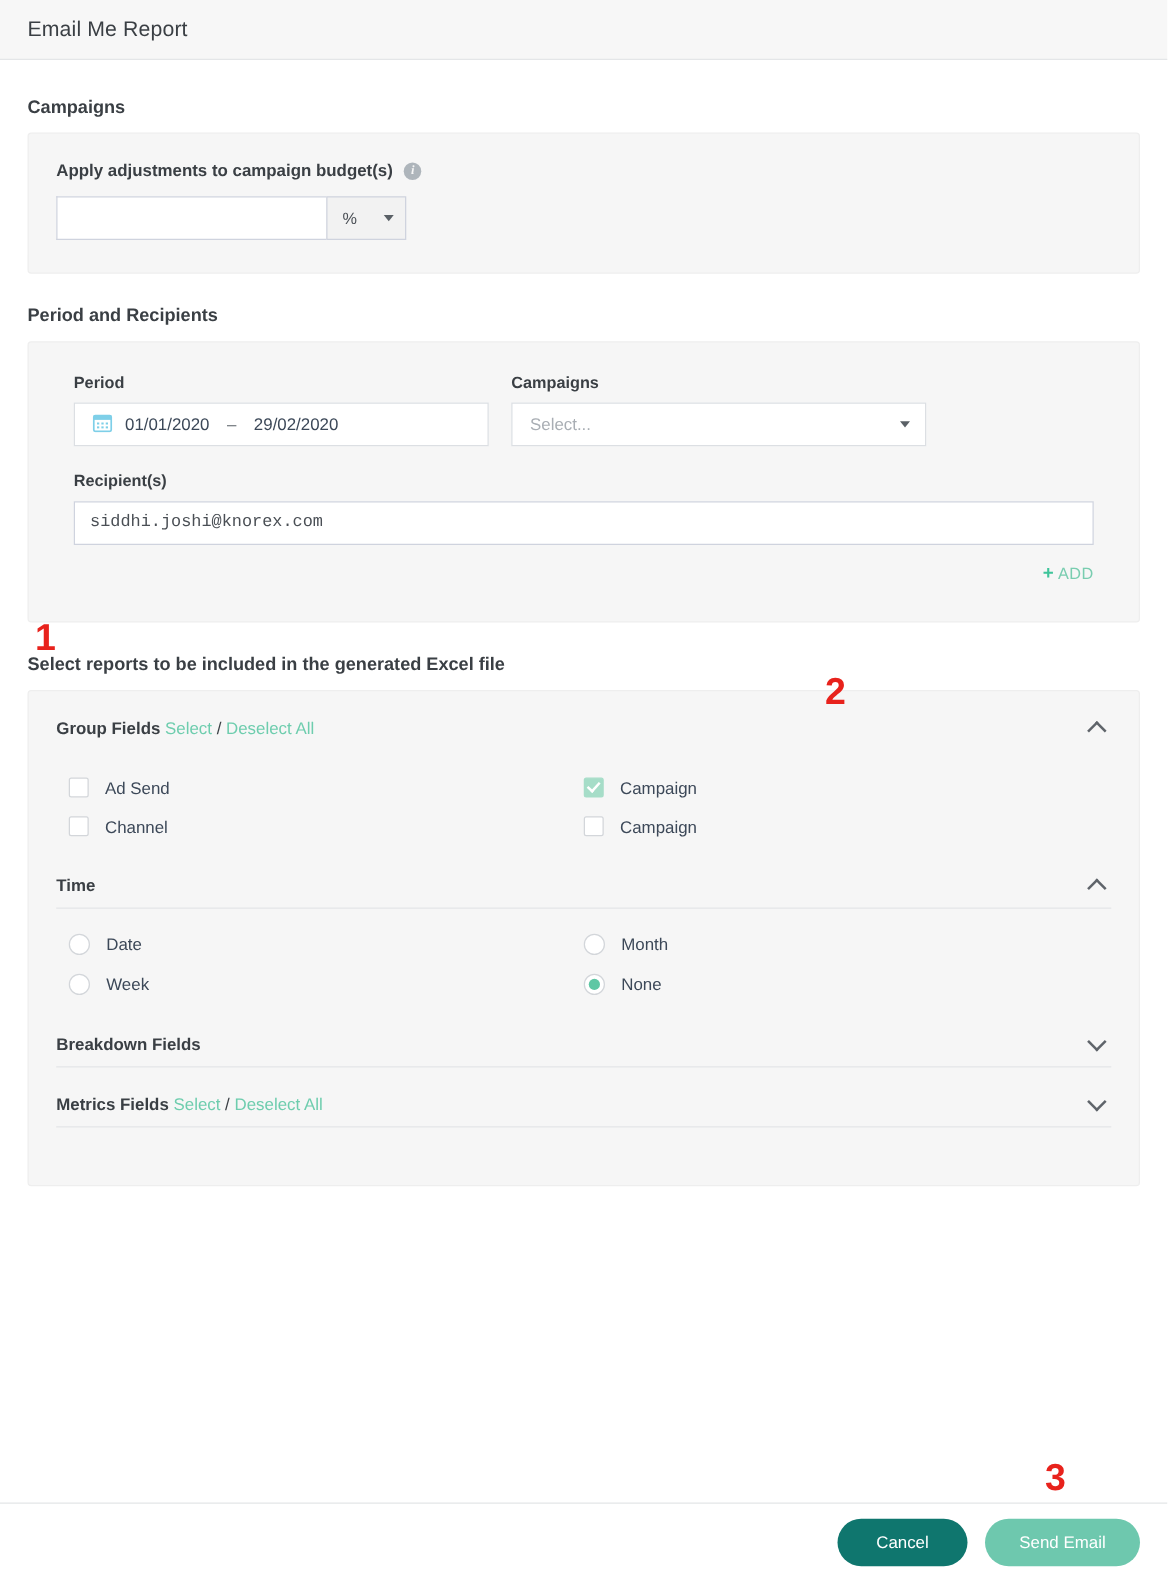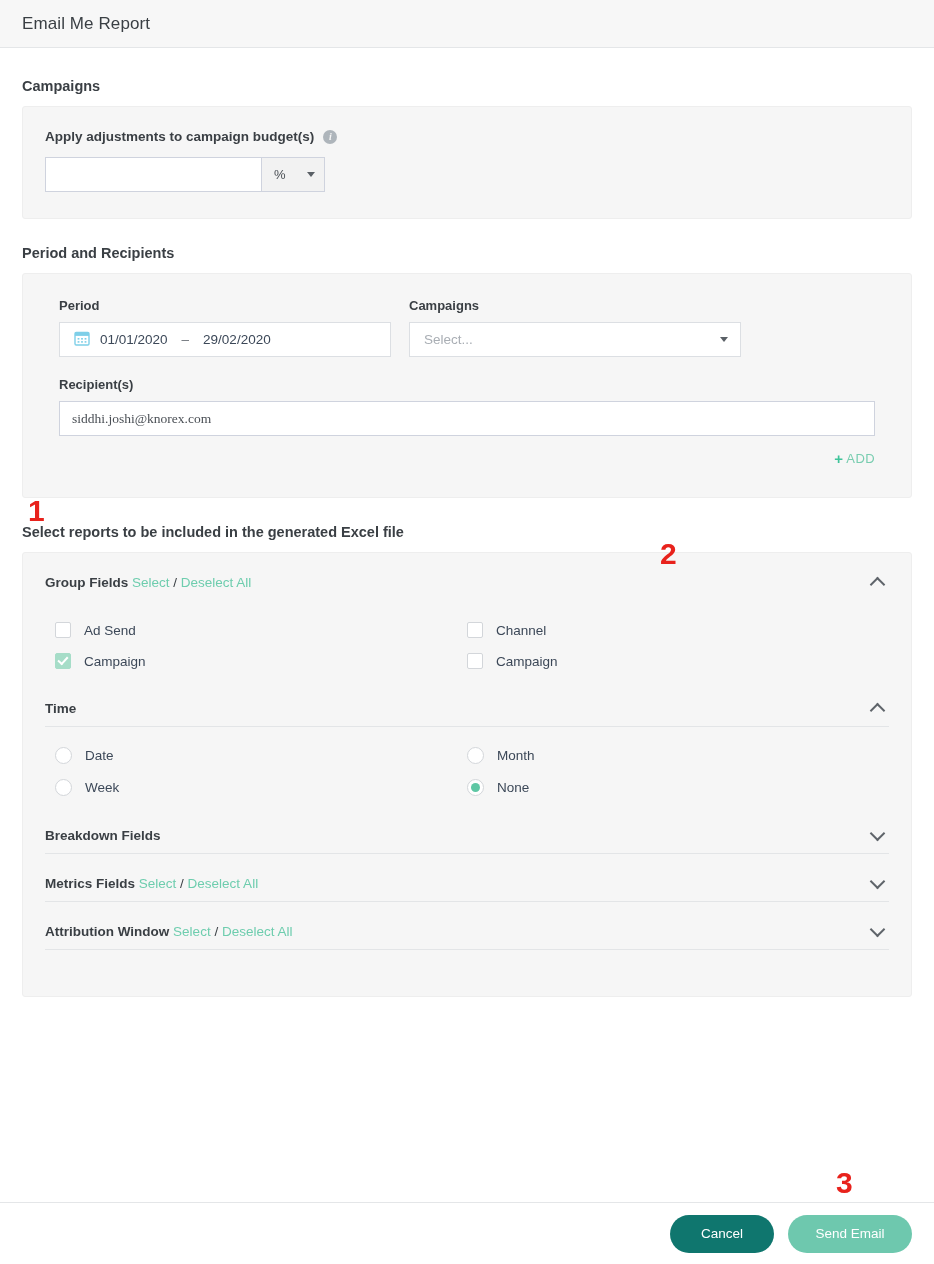--- a/index.html
+++ b/index.html
@@ -136,21 +136,21 @@
   }
 
   .recipient-block { margin-top: 20px; position: relative; }
   .recipient-input {
     width: 100%; height: 35px;
     border: 1px solid #cfd3de;
     background: #fff;
     padding: 0 12px;
     font-size: 13.5px; color: #4a4f55;
     outline: none;
-    font-family: Liberation Serif, serif;
+    font-family: Liberation Mono, monospace;
   }
   .add-row {
     display: flex; justify-content: flex-end; align-items: center;
     margin-top: 14px; position: relative;
   }
   .add-link {
     font-size: 13px; color: #79cdb0; letter-spacing: .4px;
     cursor: pointer; display: inline-flex; align-items: center; gap: 3px;
   }
   .add-plus { color: #3fc49a; font-size: 15px; font-weight: bold; }
@@ -330,26 +330,26 @@
         <span class="sel-link">Select</span><span class="slash"> / </span><span class="sel-link">Deselect All</span>
       </div>
       <span class="chev up"></span>
     </div>
     <div class="opt-grid">
       <div class="opt">
         <span class="cb"></span>
         <span>Ad Send</span>
       </div>
       <div class="opt">
+        <span class="cb checked"></span>
+        <span>Campaign</span>
+      </div>
+      <div class="opt">
         <span class="cb"></span>
         <span>Channel</span>
-      </div>
-      <div class="opt">
-        <span class="cb checked"></span>
-        <span>Campaign</span>
       </div>
       <div class="opt">
         <span class="cb"></span>
         <span>Campaign</span>
       </div>
     </div>
 
     <div class="acc-head bordered">
       <div class="acc-title">Time</div>
       <span class="chev up"></span>
@@ -379,27 +379,20 @@
     </div>
 
     <div class="acc-head bordered">
       <div class="acc-title">
         <span>Metrics Fields</span>
         <span class="sel-link">Select</span><span class="slash"> / </span><span class="sel-link">Deselect All</span>
       </div>
       <span class="chev down"></span>
     </div>
 
-    <div class="acc-head bordered">
-      <div class="acc-title">
-        <span>Attribution Window</span>
-        <span class="sel-link">Select</span><span class="slash"> / </span><span class="sel-link">Deselect All</span>
-      </div>
-      <span class="chev down"></span>
-    </div>
 
   </div>
 </div>
 
 <div class="modal-footer">
   <button class="btn btn-cancel">Cancel</button>
   <button class="btn btn-send">Send Email</button>
 </div>
 
 <div class="anno" id="anno-1">1</div>

